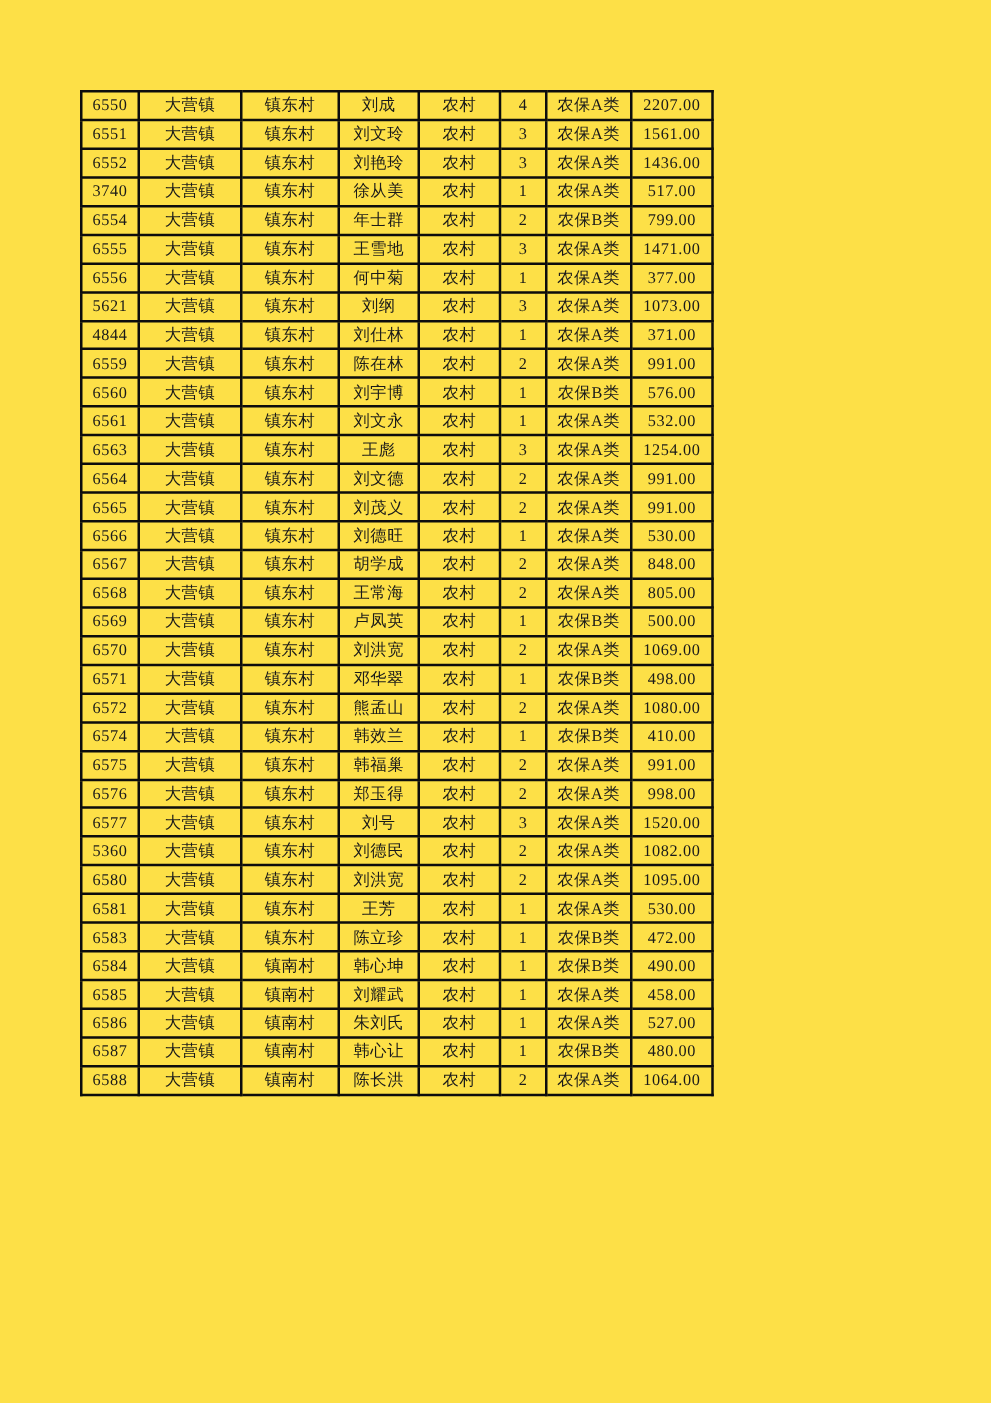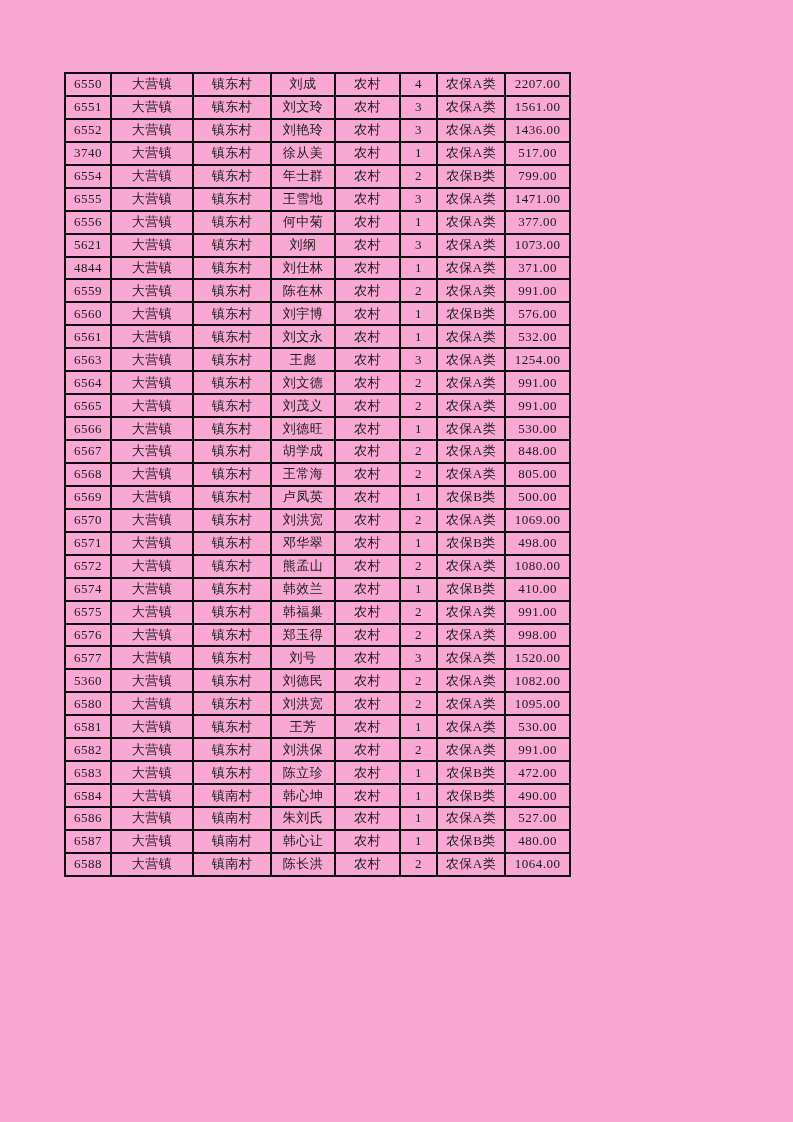--- a/index.html
+++ b/index.html
@@ -4,21 +4,21 @@
 <style>
   * { margin: 0; padding: 0; box-sizing: border-box; }
   html, body {
     background: #ffffff;
     font-family: "Liberation Serif", "DejaVu Serif", serif;
   }
   .page {
     position: relative;
     width: 793px;
     height: 1122px;
-    background: #f9a8d4;
+    background: #fde047;
     overflow: hidden;
   }
   table.records {
     position: absolute;
     left: 64px;
     top: 72px;
     border-collapse: collapse;
     table-layout: fixed;
     width: 505px;
   }
@@ -347,48 +347,48 @@
           <td class="serial-cell">6581</td>
           <td class="town-cell">大营镇</td>
           <td class="village-cell">镇东村</td>
           <td class="name-cell">王芳</td>
           <td class="residence-cell">农村</td>
           <td class="persons-cell">1</td>
           <td class="category-cell">农保A类</td>
           <td class="amount-cell">530.00</td>
         </tr>
         <tr>
-          <td class="serial-cell">6582</td>
-          <td class="town-cell">大营镇</td>
-          <td class="village-cell">镇东村</td>
-          <td class="name-cell">刘洪保</td>
-          <td class="residence-cell">农村</td>
-          <td class="persons-cell">2</td>
-          <td class="category-cell">农保A类</td>
-          <td class="amount-cell">991.00</td>
-        </tr>
-        <tr>
           <td class="serial-cell">6583</td>
           <td class="town-cell">大营镇</td>
           <td class="village-cell">镇东村</td>
           <td class="name-cell">陈立珍</td>
           <td class="residence-cell">农村</td>
           <td class="persons-cell">1</td>
           <td class="category-cell">农保B类</td>
           <td class="amount-cell">472.00</td>
         </tr>
         <tr>
           <td class="serial-cell">6584</td>
           <td class="town-cell">大营镇</td>
           <td class="village-cell">镇南村</td>
           <td class="name-cell">韩心坤</td>
           <td class="residence-cell">农村</td>
           <td class="persons-cell">1</td>
           <td class="category-cell">农保B类</td>
           <td class="amount-cell">490.00</td>
+        </tr>
+        <tr>
+          <td class="serial-cell">6585</td>
+          <td class="town-cell">大营镇</td>
+          <td class="village-cell">镇南村</td>
+          <td class="name-cell">刘耀武</td>
+          <td class="residence-cell">农村</td>
+          <td class="persons-cell">1</td>
+          <td class="category-cell">农保A类</td>
+          <td class="amount-cell">458.00</td>
         </tr>
         <tr>
           <td class="serial-cell">6586</td>
           <td class="town-cell">大营镇</td>
           <td class="village-cell">镇南村</td>
           <td class="name-cell">朱刘氏</td>
           <td class="residence-cell">农村</td>
           <td class="persons-cell">1</td>
           <td class="category-cell">农保A类</td>
           <td class="amount-cell">527.00</td>

